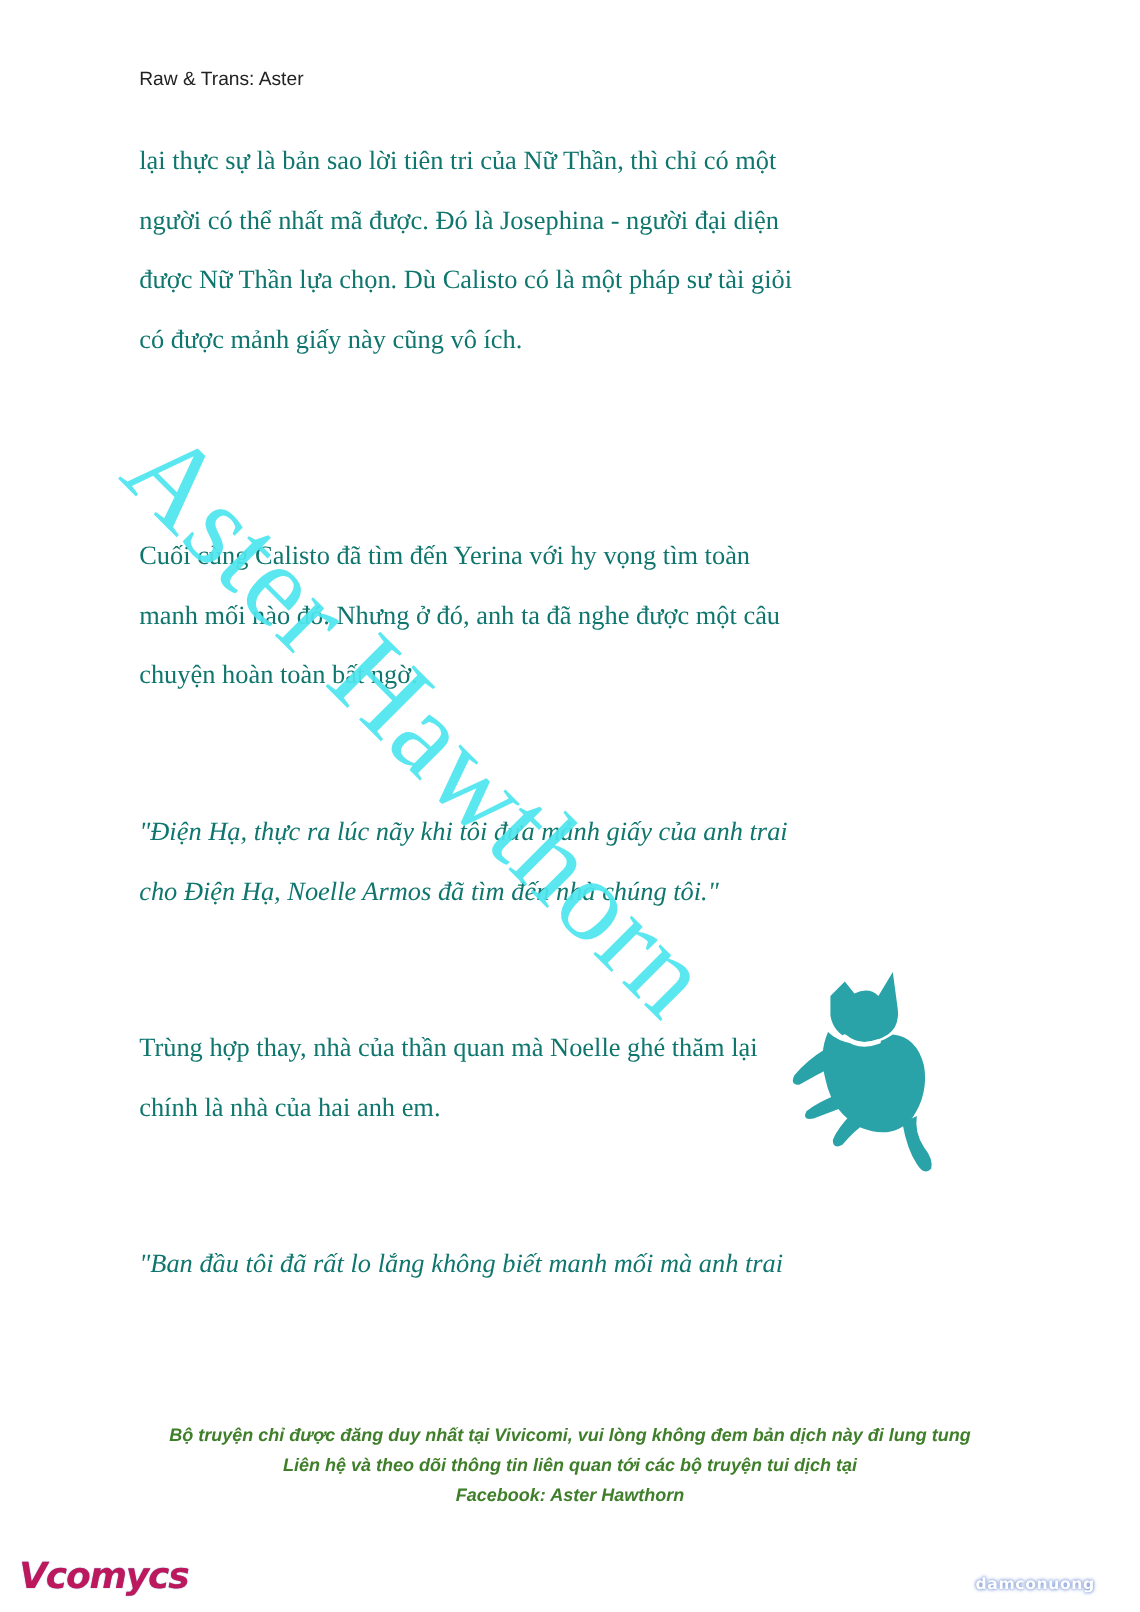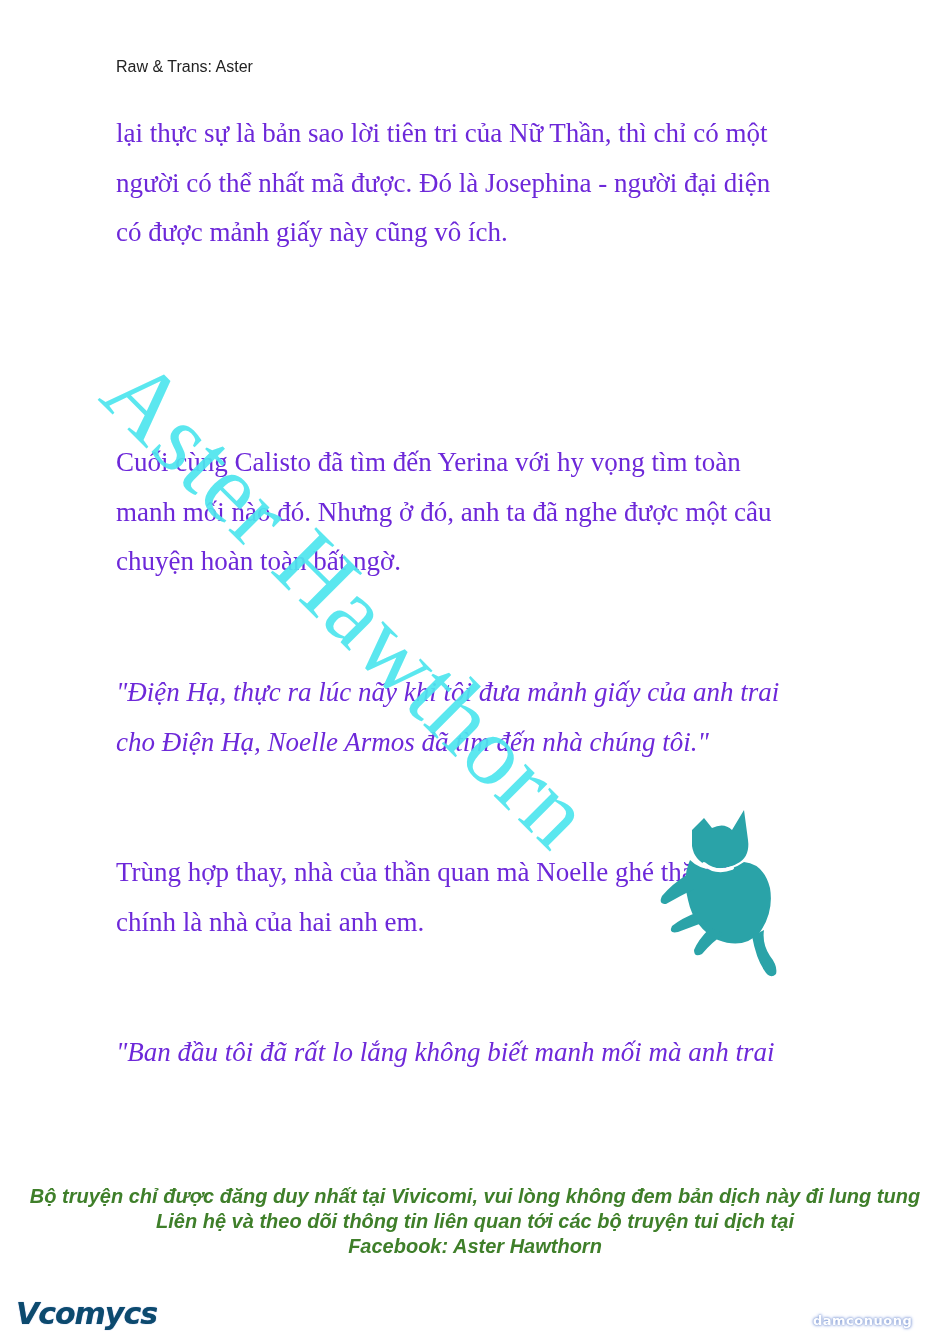--- a/index.html
+++ b/index.html
@@ -9,21 +9,21 @@
       font-family: "Liberation Serif", "DejaVu Serif", serif;
       color: #111111;
     }
     .page { position: absolute; left: 0; top: 0; width: 950px; height: 1025px; }
     .header-credit {
       position: absolute; left: 116px; top: 58px;
       font-family: "Liberation Sans", sans-serif; font-size: 16px; color: #222;
     }
     .body-text {
       position: absolute; left: 116px; width: 740px;
-      font-size: 27px; line-height: 49.5px; color: #6d28d9;
+      font-size: 22px; line-height: 49.5px; color: #0f766e;
     }
     .para { margin: 0; }
     .para.italic { font-style: italic; }
     .line { display: block; white-space: nowrap; }
     .p1 { top: 109px; }
     .p2 { top: 438px; }
     .p3 { top: 668px; }
     .p4 { top: 848px; }
     .p5 { top: 1028px; }
 
@@ -33,48 +33,49 @@
       font-size: 98px; color: #4ee6ee; letter-spacing: 1px;
       transform: rotate(45deg); transform-origin: 0 0;
       white-space: nowrap; opacity: 0.92; pointer-events: none;
       transform: translate(50px,-230px) rotate(45deg);
     }
     .cat { position: absolute; left: 652px; top: 800px; width: 140px; height: 185px; pointer-events: none; }
 
     .footer-notes {
       position: absolute; left: 0; width: 950px; top: 1184px;
       text-align: center; font-family: "Liberation Sans", sans-serif;
-      font-style: italic; font-weight: bold; font-size: 20px;
+      font-style: italic; font-weight: bold; font-size: 15px;
       line-height: 25px; color: #3f7f2a;
     }
     .footer-notes .note { display: block; }
     .logo-left {
       position: absolute; left: 16px; top: 1296px;
       font-family: "DejaVu Sans", sans-serif; font-style: italic; font-weight: bold;
-      font-size: 30px; letter-spacing: -1px; color: #0c4a6e;
+      font-size: 30px; letter-spacing: -1px; color: #be185d;
       text-shadow: 0 0 1px #6f86c6;
     }
     .logo-right {
       position: absolute; left: 813px; top: 1313px;
       font-family: "DejaVu Sans", sans-serif; font-size: 13px; font-weight: bold;
       color: #ffffff; letter-spacing: 0.5px;
       text-shadow: 0 0 2px #8aa2d8, 0 0 3px #8aa2d8, 0 0 4px #b9c8ee;
     }
   </style>
 </head>
 <body>
 
 <div class="page">
 
   <div class="header-credit">Raw &amp; Trans: Aster</div>
 
   <div class="body-text p1">
     <p class="para">
       <span class="line">lại thực sự là bản sao lời tiên tri của Nữ Thần, thì chỉ có một</span>
       <span class="line">người có thể nhất mã được. Đó là Josephina - người đại diện</span>
+      <span class="line">được Nữ Thần lựa chọn. Dù Calisto có là một pháp sư tài giỏi</span>
       <span class="line">có được mảnh giấy này cũng vô ích.</span>
     </p>
   </div>
 
   <div class="body-text p2">
     <p class="para">
       <span class="line">Cuối cùng Calisto đã tìm đến Yerina với hy vọng tìm toàn</span>
       <span class="line">manh mối nào đó. Nhưng ở đó, anh ta đã nghe được một câu</span>
       <span class="line">chuyện hoàn toàn bất ngờ.</span>
     </p>

